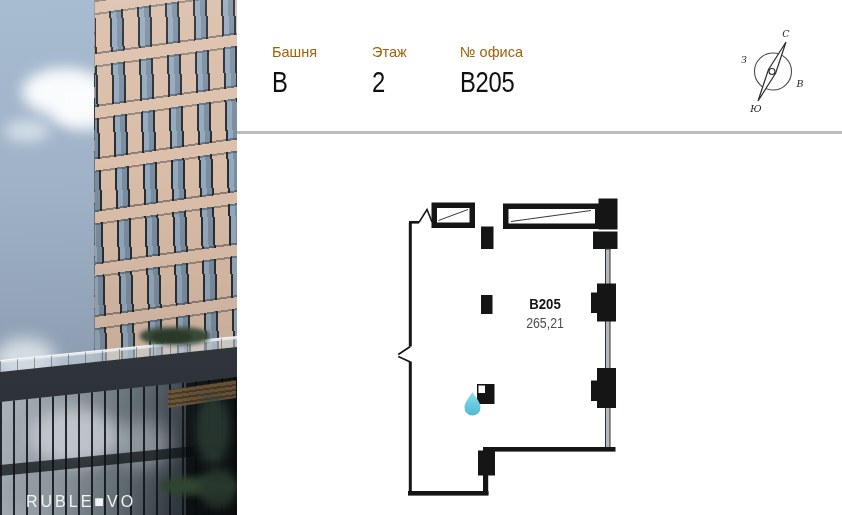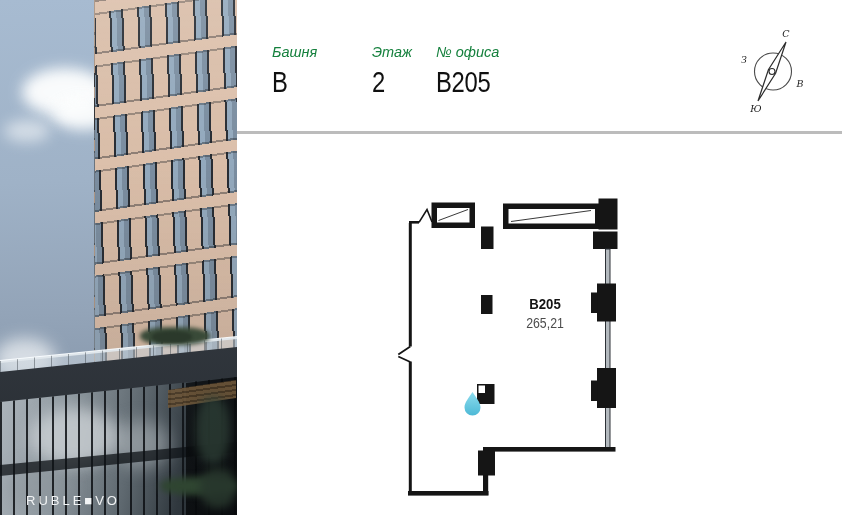--- a/index.html
+++ b/index.html
@@ -64,29 +64,29 @@
   .pd-soffit{position:absolute;inset:0;
     background:repeating-linear-gradient(172deg,#6d5639 0 3px,#4c3b26 3px 5px);
     clip-path:polygon(168px 390px,236px 380px,236px 398px,168px 408px);opacity:.9;}
   .green{position:absolute;border-radius:45%;}
   .g1{left:140px;top:327px;width:70px;height:18px;background:#394a38;filter:blur(2px);}
   .g2{left:152px;top:331px;width:40px;height:12px;background:#2b392b;filter:blur(1.5px);}
   .g3{left:196px;top:396px;width:34px;height:68px;background:#31443a;filter:blur(5px);opacity:.7;}
   .g4{left:160px;top:477px;width:76px;height:18px;background:#2f4531;filter:blur(3px);}
   .g5{left:200px;top:468px;width:36px;height:40px;background:#27362c;filter:blur(4px);opacity:.9;}
   .logo{
-    position:absolute;left:26px;top:493px;color:#f2f4f5;font-size:13px;
+    position:absolute;left:26px;top:493px;color:#f2f4f5;font-size:16px;
     letter-spacing:3px;white-space:nowrap;
   }
   
   .hfield{position:absolute;top:44px;}
-  .hlabel{font-size:14.5px;color:#15803d;letter-spacing:0;font-style:italic;}
+  .hlabel{font-size:14.5px;color:#a16207;letter-spacing:0;}
   .hvalue{display:inline-block;margin-top:6px;font-size:29px;color:#101010;
     transform:scaleX(.82);transform-origin:0 50%;white-space:nowrap;letter-spacing:-.3px;}
-  .f1{left:272px;} .f2{left:372px;} .f3{left:436px;} .f4{left:575px;}
+  .f1{left:272px;} .f2{left:372px;} .f3{left:460px;} .f4{left:575px;}
   .divider{position:absolute;left:237px;top:131px;width:605px;height:2.5px;background:#bcbcbc;}
   
   .compass{position:absolute;left:730px;top:26px;width:80px;height:92px;}
   .compass text{font-family:"DejaVu Serif",serif;font-style:italic;font-size:9.5px;fill:#1d1d1d;}
   .plan{position:absolute;left:392px;top:192px;width:272px;height:322px;}
   .plan .blk{fill:#151515;}
   .plan .thin{stroke:#151515;fill:none;}
   .unit-num{font-family:"Liberation Sans",sans-serif;font-size:15px;font-weight:bold;fill:#141414;}
   .unit-area{font-family:"Liberation Sans",sans-serif;font-size:14px;fill:#4c4c4c;}
 </style>

